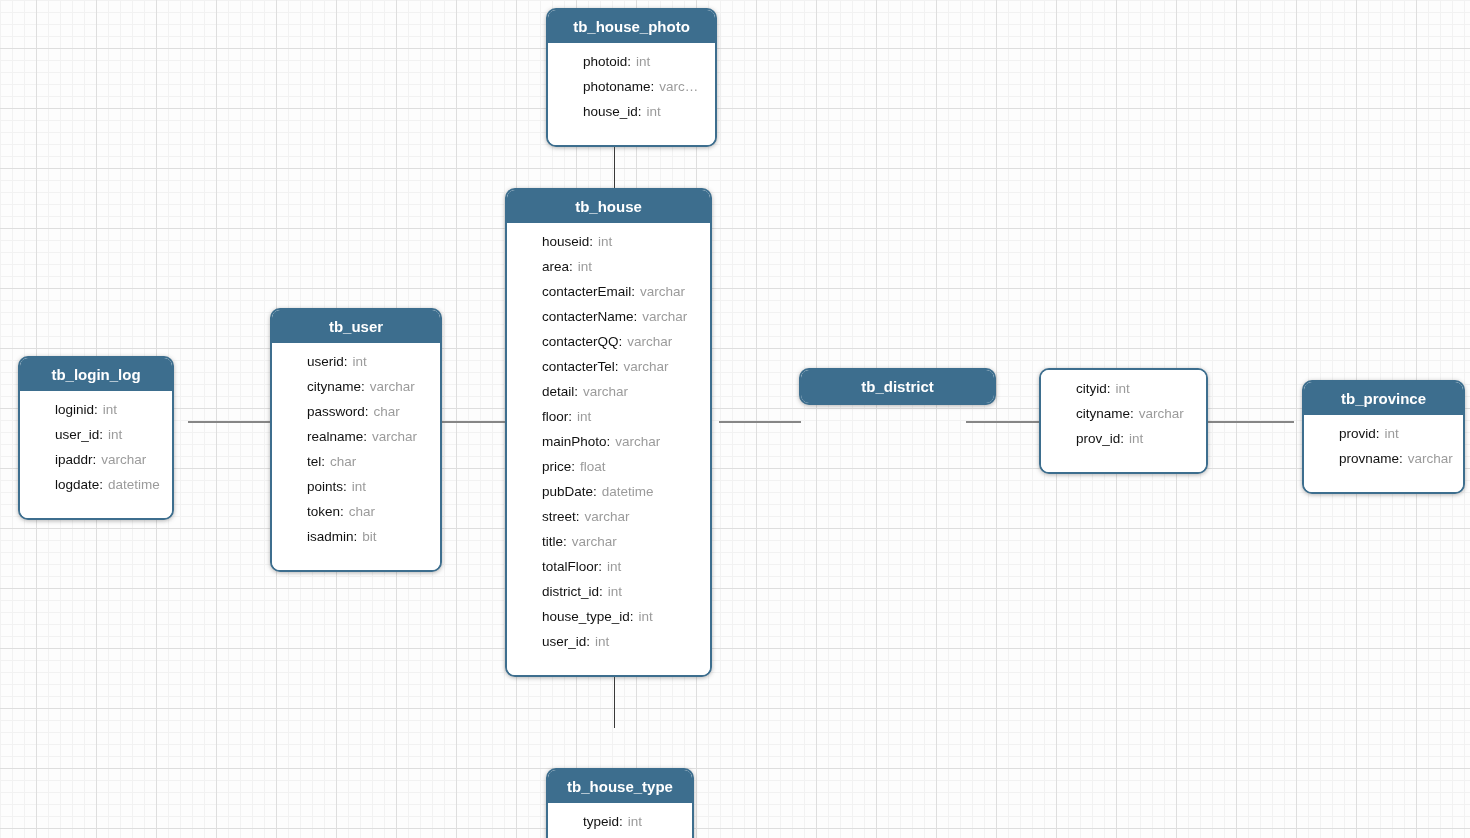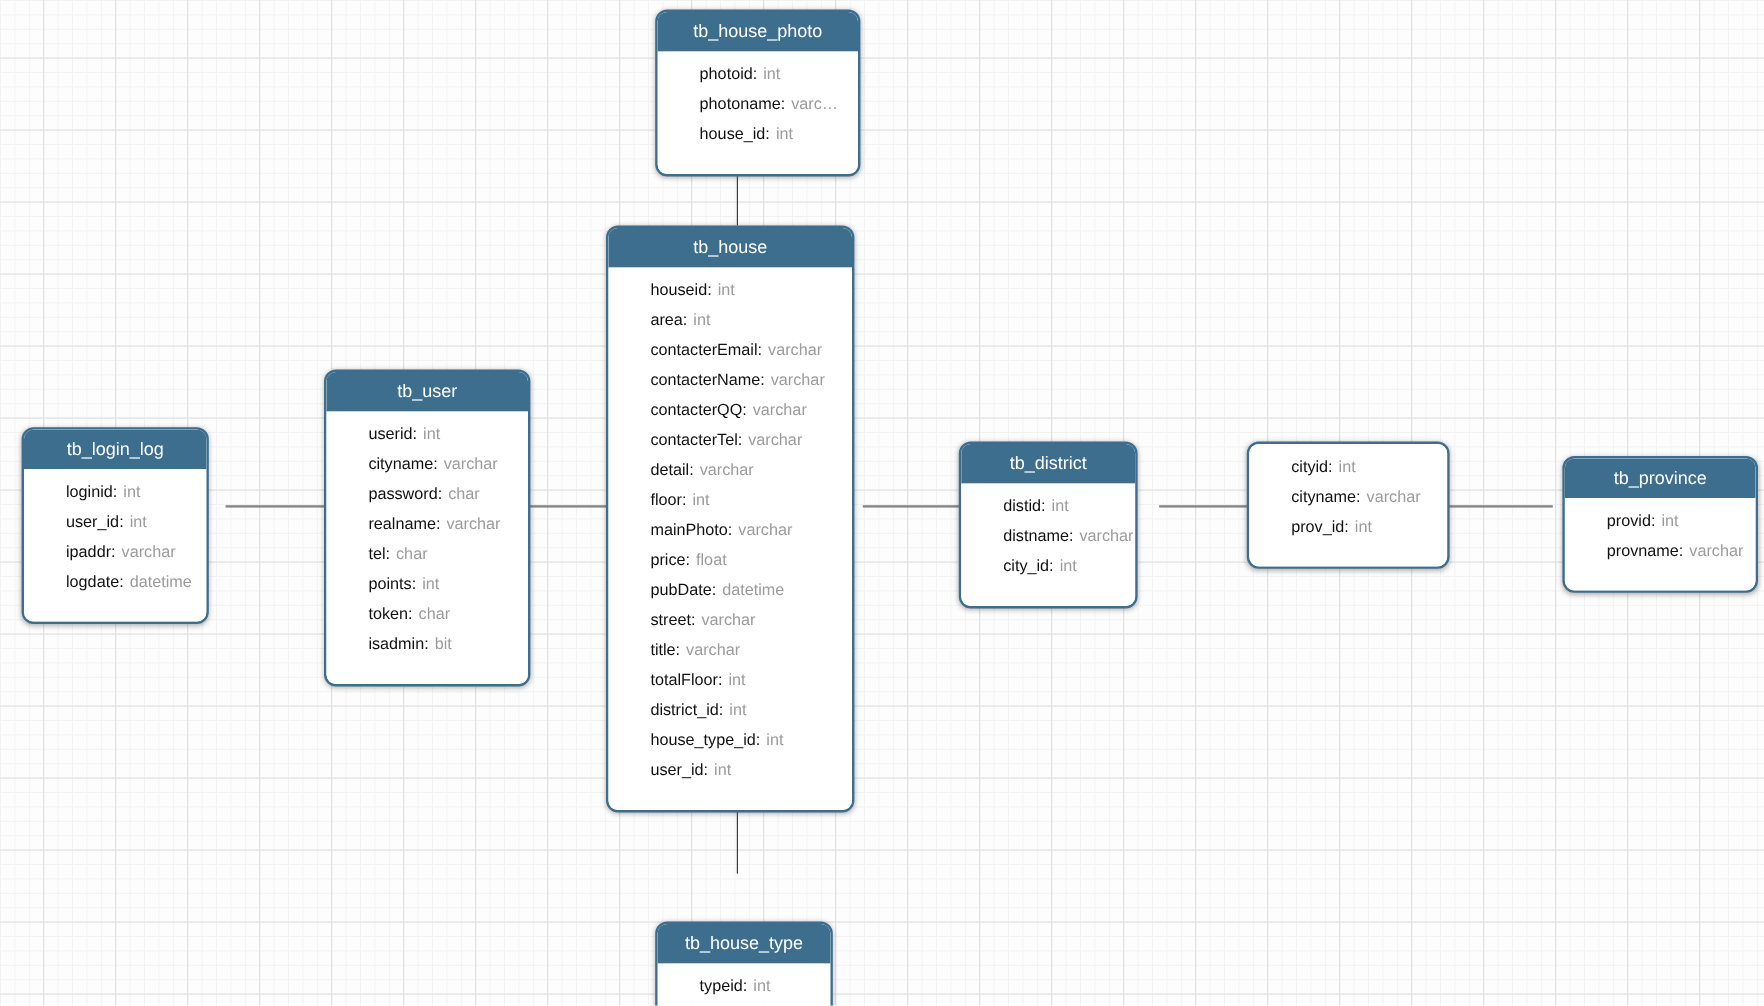--- a/index.html
+++ b/index.html
@@ -37,21 +37,21 @@
     background: #ffffff;
     border: 2px solid var(--node-border);
     border-radius: 10px;
     box-shadow: 0 1px 4px rgba(90,90,90,0.45);
     overflow: hidden;
     z-index: 2;
   }
   .table-header {
     background: var(--header-color);
     color: #ffffff;
-    font-weight: normal;
+    font-weight: bold;
     font-size: 15px;
     text-align: center;
     height: 33px;
     line-height: 33px;
     border-radius: 7px 7px 0 0;
     white-space: nowrap;
     overflow: hidden;
     cursor: move;
   }
   .table-body { padding: 6px 0 21px 0; background: #ffffff; }
@@ -128,27 +128,22 @@
   </div>
       <div class="table-node" style="left: 18px; top: 356px; width: 156px;">
     <div class="table-header">tb_login_log</div>
     <div class="table-body">
           <div class="field-row"><span class="field-name">loginid:</span><span class="field-type">int</span></div>
           <div class="field-row"><span class="field-name">user_id:</span><span class="field-type">int</span></div>
           <div class="field-row"><span class="field-name">ipaddr:</span><span class="field-type">varchar</span></div>
           <div class="field-row"><span class="field-name">logdate:</span><span class="field-type">datetime</span></div>
         </div>
   </div>
-      <div class="table-node" style="left: 799px; top: 368px; width: 149px;">
+      <div class="table-node" style="left: 799px; top: 368px; width: 197px;">
     <div class="table-header">tb_district</div>
-    <div class="table-body">
-          <div class="field-row"><span class="field-name">distid:</span><span class="field-type">int</span></div>
-          <div class="field-row"><span class="field-name">distname:</span><span class="field-type">varchar</span></div>
-          <div class="field-row"><span class="field-name">city_id:</span><span class="field-type">int</span></div>
-        </div>
   </div>
       <div class="table-node" style="left: 1039px; top: 368px; width: 169px;">
     <div class="table-body">
           <div class="field-row"><span class="field-name">cityid:</span><span class="field-type">int</span></div>
           <div class="field-row"><span class="field-name">cityname:</span><span class="field-type">varchar</span></div>
           <div class="field-row"><span class="field-name">prov_id:</span><span class="field-type">int</span></div>
         </div>
   </div>
       <div class="table-node" style="left: 1302px; top: 380px; width: 163px;">
     <div class="table-header">tb_province</div>

